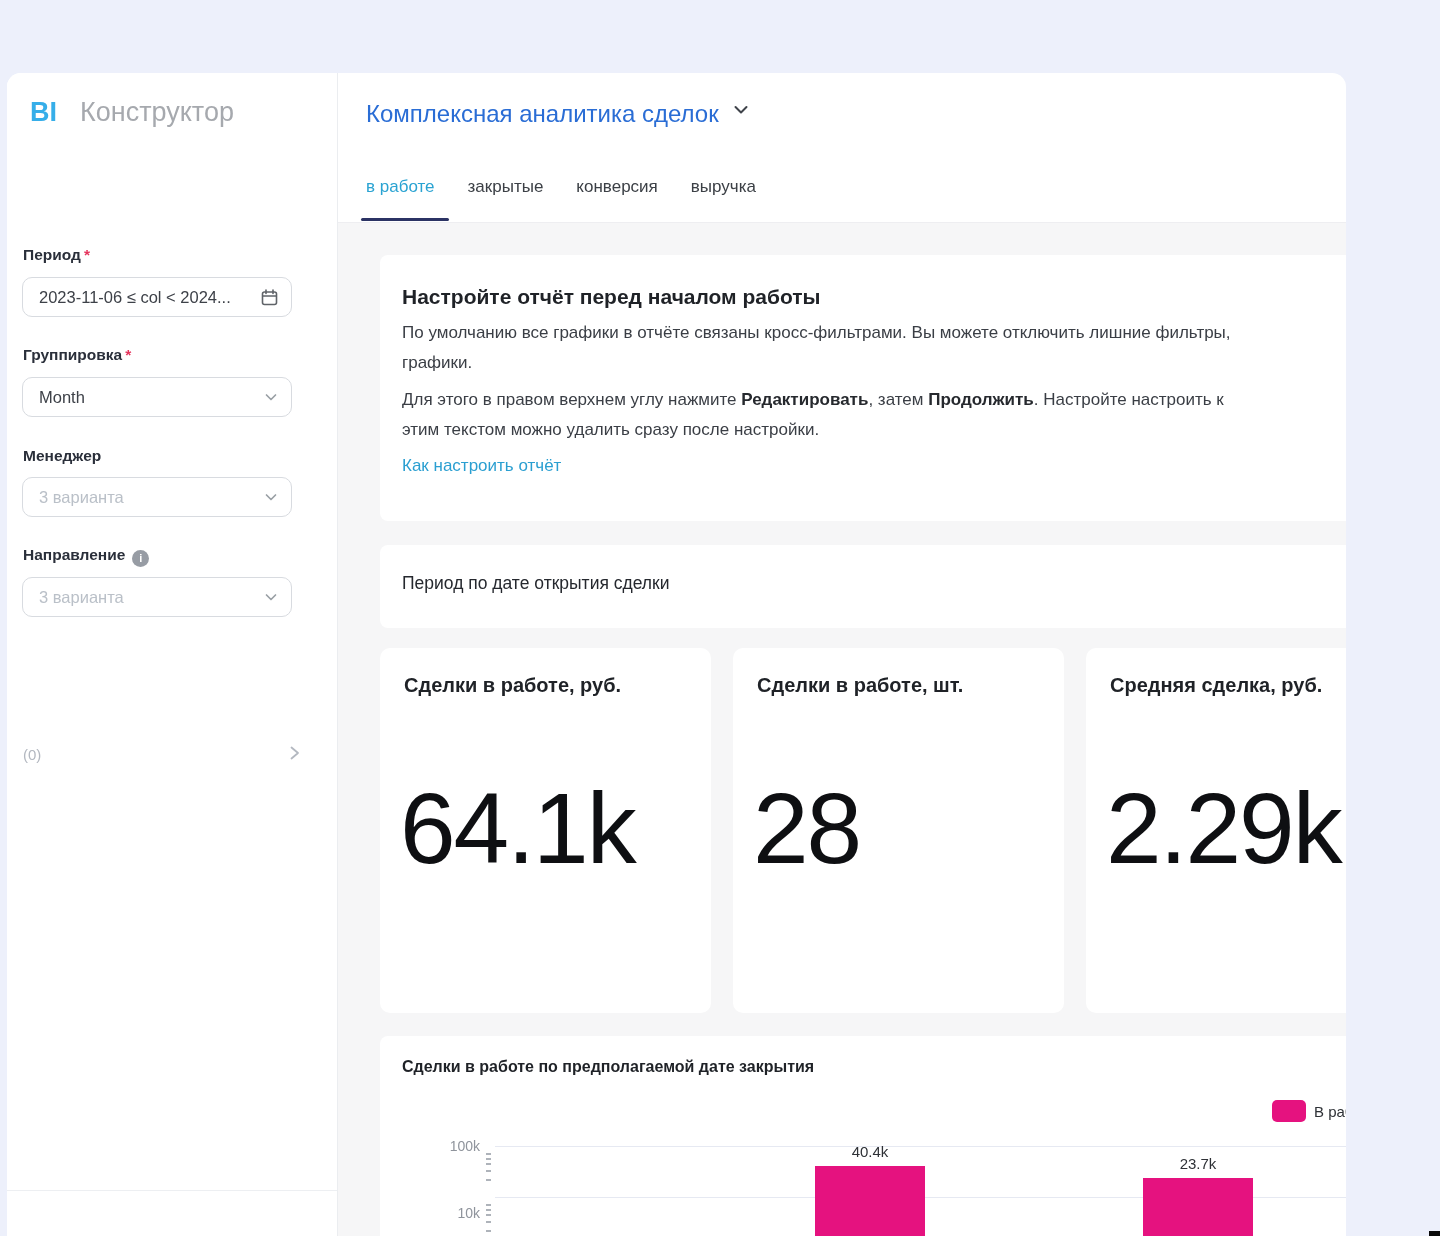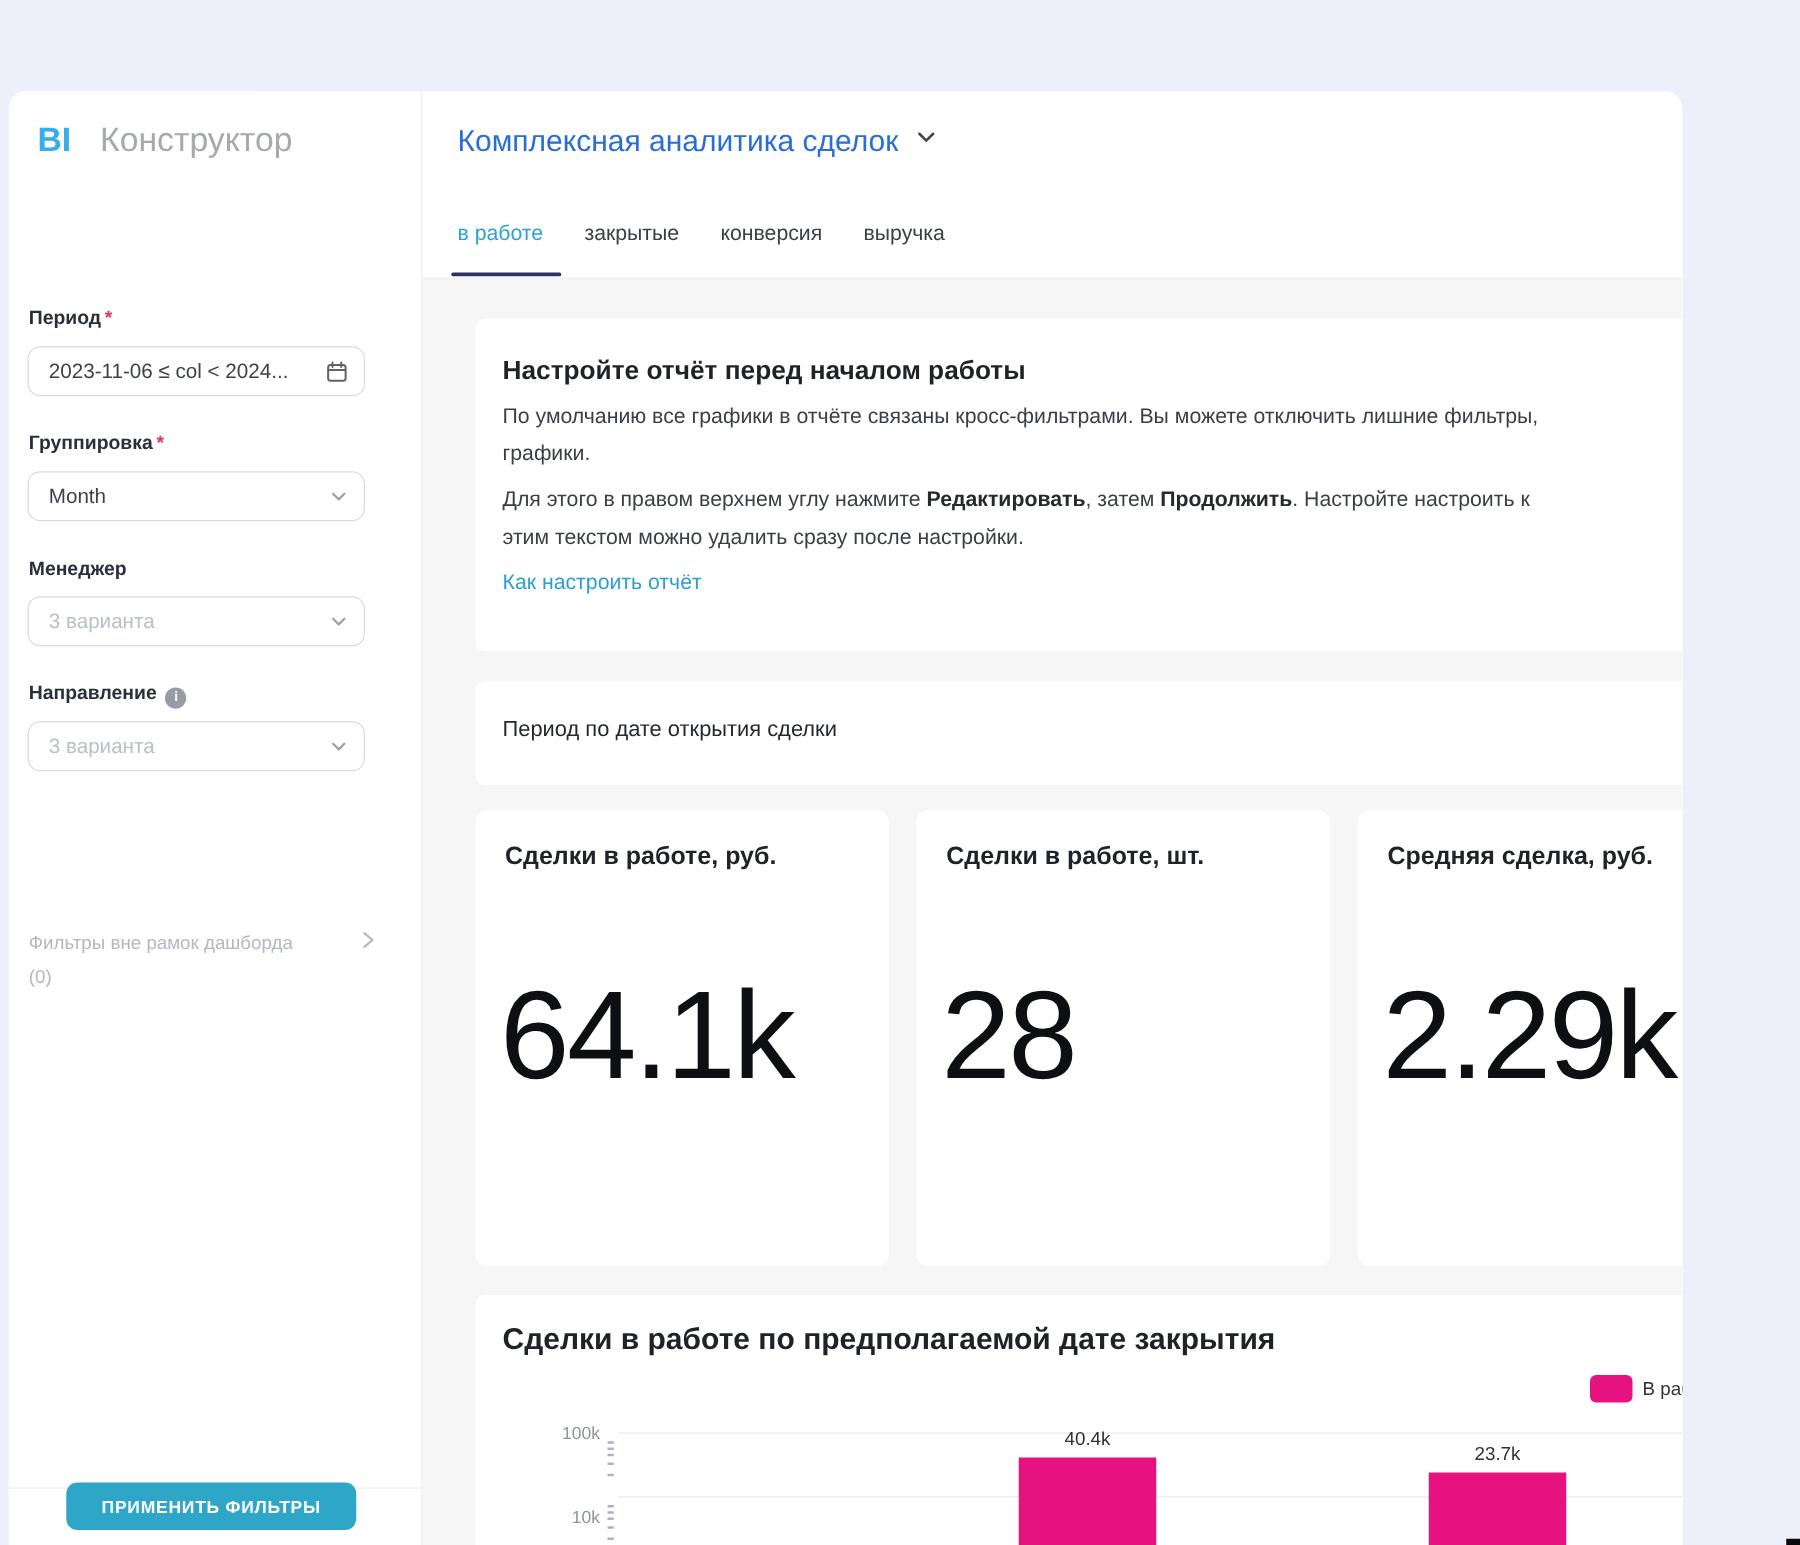--- a/index.html
+++ b/index.html
@@ -65,21 +65,21 @@
 
   .period-panel { left:373px; top:472px; width:1100px; height:83px; }
   .period-panel-label { position:absolute; left:22px; top:28px; font-size:17.5px; color:#25282e; white-space:nowrap; }
 
   .kpi-card { position:absolute; top:575px; width:331px; height:365px; background:#fff; border-radius:10px; }
   .kpi-card .kpi-title { position:absolute; left:24px; top:26px; font-size:20px; font-weight:700; color:#1f2227; white-space:nowrap; }
   .kpi-card .kpi-value { position:absolute; left:20px; top:128px; font-size:100px; font-weight:400; letter-spacing:-2px;
                           color:#0e0f12; white-space:nowrap; line-height:1.05; }
 
   .chart-panel { left:373px; top:963px; width:1100px; height:297px; overflow:hidden; }
-  .chart-title { position:absolute; left:22px; top:22px; font-size:24px; font-weight:700; color:#1f2227; white-space:nowrap; }
+  .chart-title { position:absolute; left:22px; top:22px; font-size:16px; font-weight:700; color:#1f2227; white-space:nowrap; }
   .legend { position:absolute; left:892px; top:64px; display:flex; align-items:center; cursor:pointer; }
   .legend-swatch { width:34px; height:22px; border-radius:5px; background:#e5127f; }
   .legend-label { margin-left:8px; font-size:15px; color:#2e3136; white-space:nowrap; }
 
   .gridline { position:absolute; left:115px; width:985px; height:1px; background:#e6e9f2; }
   .ytick { position:absolute; left:40px; width:60px; text-align:right; font-size:14px; color:#8f949c; }
   .minor-tick { position:absolute; left:106px; width:5px; height:2px; background:#aeb3ba; }
 
   .bar { position:absolute; background:#e5127f; bottom:0; }
   .bar-label { position:absolute; font-size:15px; color:#2e3136; text-align:center; }
@@ -133,31 +133,29 @@
         <span>Направление</span><i class="info-badge">i</i>
       </div>
       <div class="field" style="top:504px;">
         <span class="val placeholder">3 варианта</span>
         <svg width="16" height="16" viewBox="0 0 16 16">
             <path d="M3.5 6 L8 10.5 L12.5 6" stroke="#9aa0a6" stroke-width="1.7" fill="none" stroke-linecap="round" stroke-linejoin="round"></path>
           </svg>
       </div>
 
       <div class="outer-filters">
-        <div>Фильтры вне рамок дашборда</div>
         <div>(0)</div>
         <span class="chev">
           <svg width="18" height="18" viewBox="0 0 18 18">
               <path d="M6.5 3.5 L13 9 L6.5 14.5" stroke="#b3b8c0" stroke-width="1.8" fill="none" stroke-linecap="round" stroke-linejoin="round"></path>
             </svg>
         </span>
       </div>
 
       <div class="sidebar-footer-line"></div>
-      <button class="apply-btn">ПРИМЕНИТЬ ФИЛЬТРЫ</button>
     </aside>
     <div class="sidebar-divider"></div>
 
     <div class="main-graybg"></div>
     <div class="main-band-line"></div>
 
     <div class="page-title-row">
       <span class="page-title">Комплексная аналитика сделок</span>
       <svg width="20" height="20" viewBox="0 0 20 20">
           <path d="M4.5 7 L10 12.5 L15.5 7" stroke="#3f434a" stroke-width="2" fill="none" stroke-linecap="round" stroke-linejoin="round"></path>

